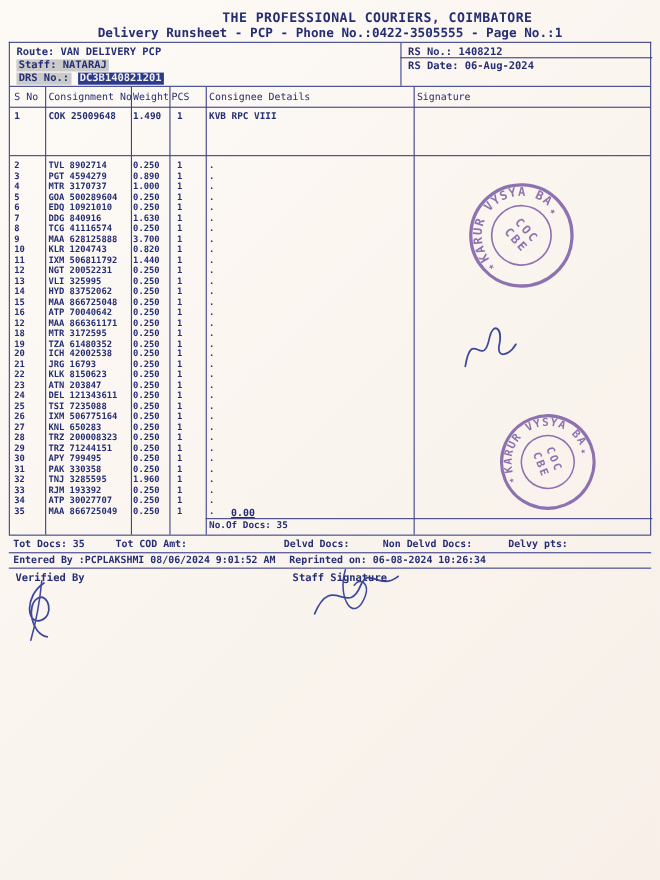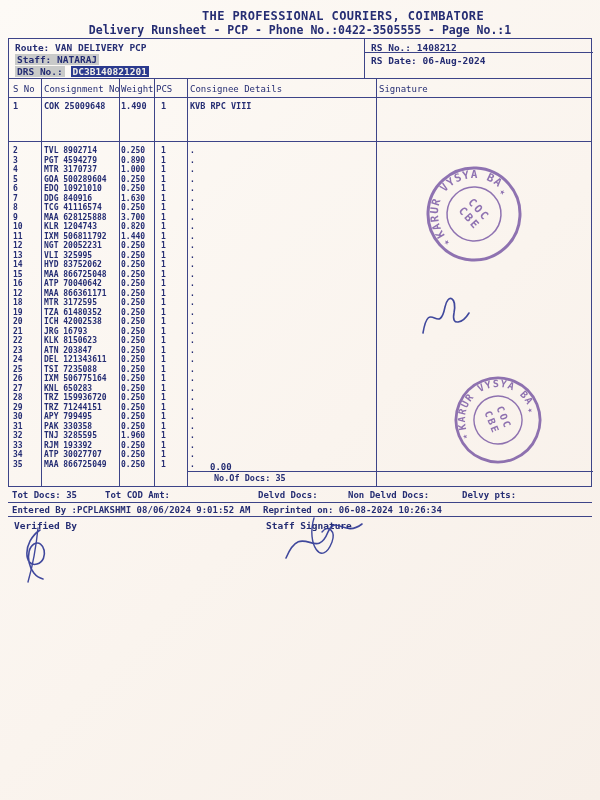--- a/index.html
+++ b/index.html
@@ -31,21 +31,21 @@
 
   .trows { position:absolute; top:19px; left:0; right:0; }
   .trow  { position:relative; height:9.5px; line-height:9.5px; font-size:8px; font-weight:bold; white-space:pre; }
   .trow-first { height:12px; line-height:12px; margin-top:2px; margin-bottom:34px; font-size:8.5px; }
   .tcell { position:absolute; top:0; }
   .cell-sno {left:4px;} .cell-consignment {left:35px;} .cell-weight {left:112px;}
   .cell-pcs {left:152px;} .cell-consignee {left:181px;}
 
   .row1-sep    { position:absolute; left:0; top:62px;  width:100%; height:1px; background:var(--line); }
   .nodocs-line { position:absolute; left:178px; top:392px; width:406px; height:1px; background:var(--line); }
-  .nodocs-text { position:absolute; left:181px; top:394px; font-size:8.5px; font-weight:bold; white-space:pre;margin-left:24px; }
+  .nodocs-text { position:absolute; left:181px; top:394px; font-size:8.5px; font-weight:bold; white-space:pre; }
 
   .hline { position:absolute; left:8px; width:584px; height:1px; background:var(--line); }
   .ftext { position:absolute; font-size:9px; font-weight:bold; white-space:pre; }
   .label-bold { position:absolute; font-size:9.5px; font-weight:bold; }
 
   .stamp { position:absolute; color:var(--stamp); opacity:.85; mix-blend-mode:multiply; }
   .sig   { position:absolute; color:var(--sig-ink); opacity:.9; }
 </style>
 </head>
 <body>
@@ -103,21 +103,21 @@
         <div class="trow"><span class="tcell cell-sno">18</span><span class="tcell cell-consignment">MTR 3172595</span><span class="tcell cell-weight">0.250</span><span class="tcell cell-pcs">1</span><span class="tcell cell-consignee">.</span></div>
         <div class="trow"><span class="tcell cell-sno">19</span><span class="tcell cell-consignment">TZA 61480352</span><span class="tcell cell-weight">0.250</span><span class="tcell cell-pcs">1</span><span class="tcell cell-consignee">.</span></div>
         <div class="trow"><span class="tcell cell-sno">20</span><span class="tcell cell-consignment">ICH 42002538</span><span class="tcell cell-weight">0.250</span><span class="tcell cell-pcs">1</span><span class="tcell cell-consignee">.</span></div>
         <div class="trow"><span class="tcell cell-sno">21</span><span class="tcell cell-consignment">JRG 16793</span><span class="tcell cell-weight">0.250</span><span class="tcell cell-pcs">1</span><span class="tcell cell-consignee">.</span></div>
         <div class="trow"><span class="tcell cell-sno">22</span><span class="tcell cell-consignment">KLK 8150623</span><span class="tcell cell-weight">0.250</span><span class="tcell cell-pcs">1</span><span class="tcell cell-consignee">.</span></div>
         <div class="trow"><span class="tcell cell-sno">23</span><span class="tcell cell-consignment">ATN 203847</span><span class="tcell cell-weight">0.250</span><span class="tcell cell-pcs">1</span><span class="tcell cell-consignee">.</span></div>
         <div class="trow"><span class="tcell cell-sno">24</span><span class="tcell cell-consignment">DEL 121343611</span><span class="tcell cell-weight">0.250</span><span class="tcell cell-pcs">1</span><span class="tcell cell-consignee">.</span></div>
         <div class="trow"><span class="tcell cell-sno">25</span><span class="tcell cell-consignment">TSI 7235088</span><span class="tcell cell-weight">0.250</span><span class="tcell cell-pcs">1</span><span class="tcell cell-consignee">.</span></div>
         <div class="trow"><span class="tcell cell-sno">26</span><span class="tcell cell-consignment">IXM 506775164</span><span class="tcell cell-weight">0.250</span><span class="tcell cell-pcs">1</span><span class="tcell cell-consignee">.</span></div>
         <div class="trow"><span class="tcell cell-sno">27</span><span class="tcell cell-consignment">KNL 650283</span><span class="tcell cell-weight">0.250</span><span class="tcell cell-pcs">1</span><span class="tcell cell-consignee">.</span></div>
-        <div class="trow"><span class="tcell cell-sno">28</span><span class="tcell cell-consignment">TRZ 159936720</span><span class="tcell cell-weight">0.250</span><span class="tcell cell-pcs">1</span><span class="tcell cell-consignee">.</span></div>
+        <div class="trow"><span class="tcell cell-sno">28</span><span class="tcell cell-consignment">TRZ 200008323</span><span class="tcell cell-weight">0.250</span><span class="tcell cell-pcs">1</span><span class="tcell cell-consignee">.</span></div>
         <div class="trow"><span class="tcell cell-sno">29</span><span class="tcell cell-consignment">TRZ 71244151</span><span class="tcell cell-weight">0.250</span><span class="tcell cell-pcs">1</span><span class="tcell cell-consignee">.</span></div>
         <div class="trow"><span class="tcell cell-sno">30</span><span class="tcell cell-consignment">APY 799495</span><span class="tcell cell-weight">0.250</span><span class="tcell cell-pcs">1</span><span class="tcell cell-consignee">.</span></div>
         <div class="trow"><span class="tcell cell-sno">31</span><span class="tcell cell-consignment">PAK 330358</span><span class="tcell cell-weight">0.250</span><span class="tcell cell-pcs">1</span><span class="tcell cell-consignee">.</span></div>
         <div class="trow"><span class="tcell cell-sno">32</span><span class="tcell cell-consignment">TNJ 3285595</span><span class="tcell cell-weight">1.960</span><span class="tcell cell-pcs">1</span><span class="tcell cell-consignee">.</span></div>
         <div class="trow"><span class="tcell cell-sno">33</span><span class="tcell cell-consignment">RJM 193392</span><span class="tcell cell-weight">0.250</span><span class="tcell cell-pcs">1</span><span class="tcell cell-consignee">.</span></div>
         <div class="trow"><span class="tcell cell-sno">34</span><span class="tcell cell-consignment">ATP 30027707</span><span class="tcell cell-weight">0.250</span><span class="tcell cell-pcs">1</span><span class="tcell cell-consignee">.</span></div>
         <div class="trow"><span class="tcell cell-sno">35</span><span class="tcell cell-consignment">MAA 866725049</span><span class="tcell cell-weight">0.250</span><span class="tcell cell-pcs">1</span><span class="tcell cell-consignee">.</span></div>
       </div>
 
     <div class="nodocs-line"></div>

